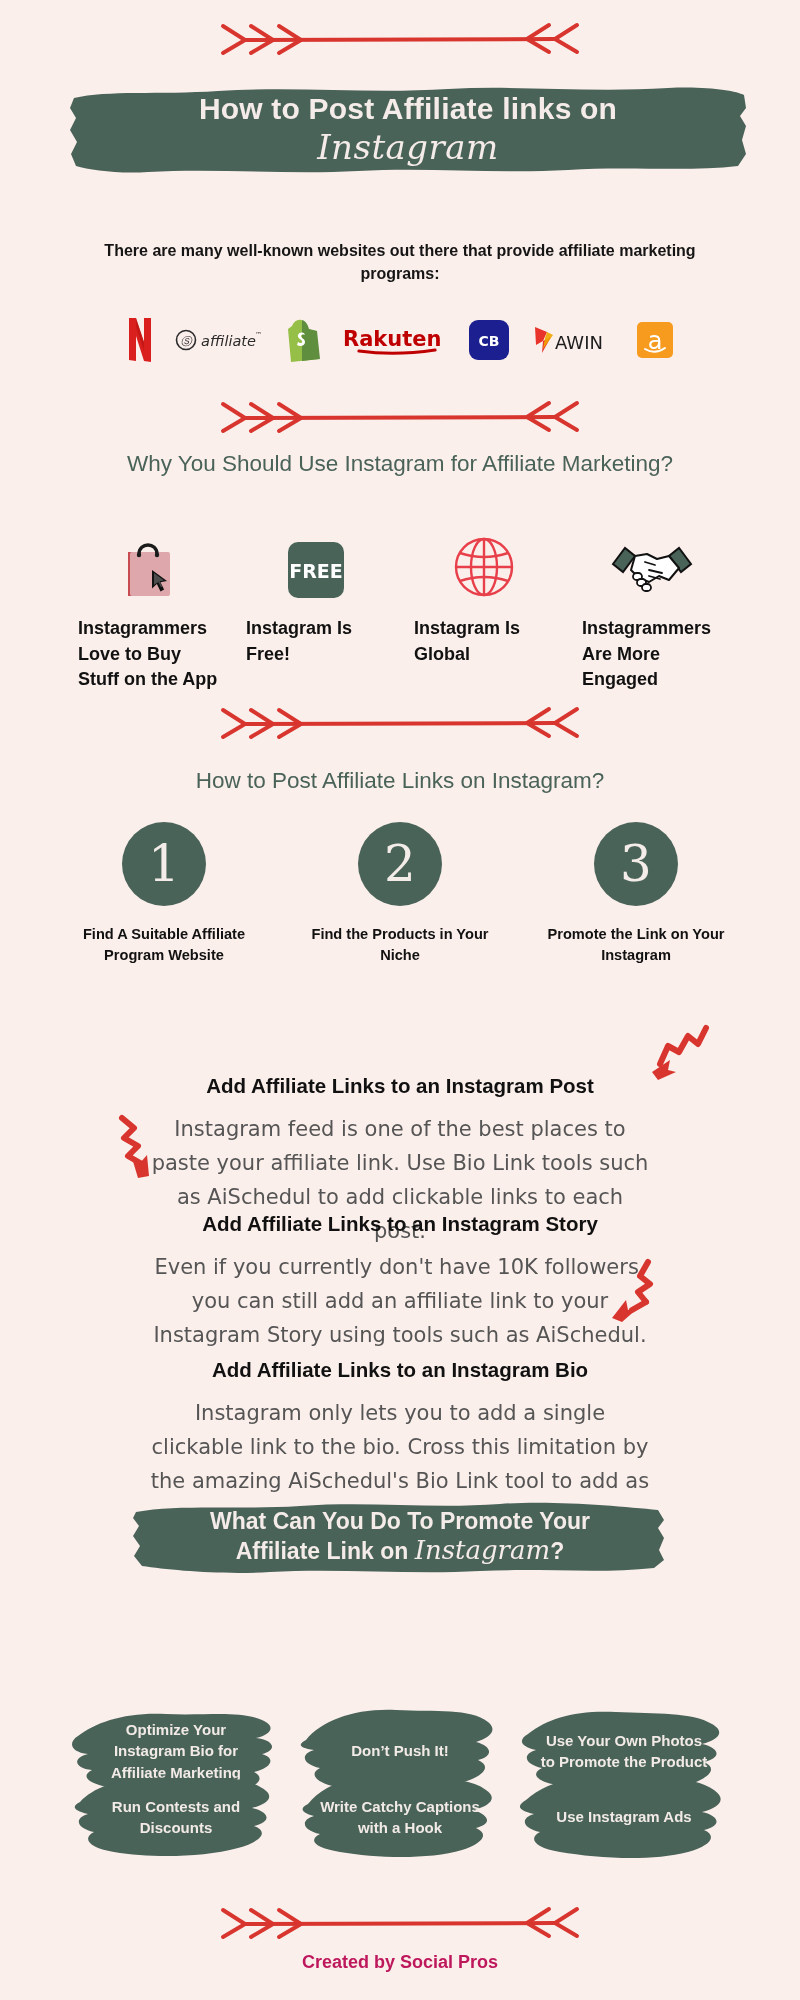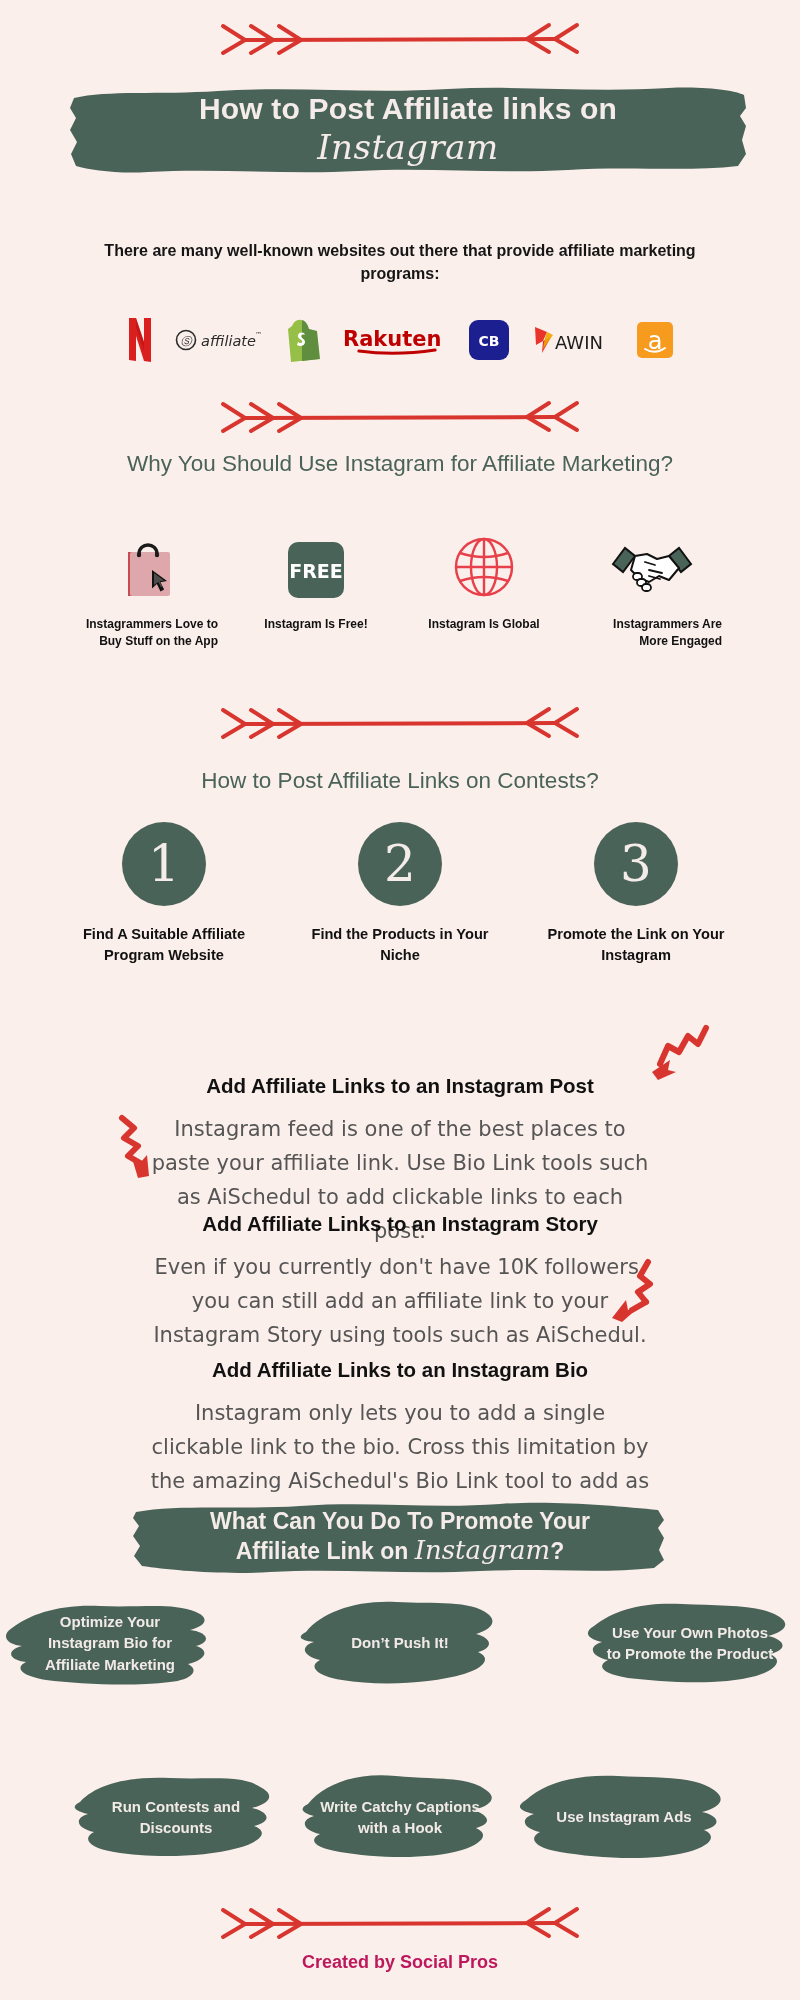--- a/index.html
+++ b/index.html
@@ -61,21 +61,21 @@
     display:flex; align-items:center; justify-content:center;
     gap:22px; height:56px;
   }
   .logo { display:flex; align-items:center; justify-content:center; }
 
   
   .benefits { display:flex; justify-content:center; gap:28px; }
   .benefit { width:140px; display:flex; flex-direction:column; align-items:center; }
   .benefit .ico { height:74px; display:flex; align-items:flex-end; justify-content:center; }
   .benefit .cap {
-    margin-top:14px; text-align:right; font-size:12px; font-weight:700;
+    margin-top:14px; text-align:left; font-size:18px; font-weight:700;
     color:#111; line-height:1.42;
   }
 
   
   .steps { display:flex; justify-content:center; gap:46px; }
   .step { width:190px; display:flex; flex-direction:column; align-items:center; }
   .circle {
     width:84px; height:84px; border-radius:50%;
     background:#4a6359; display:flex; align-items:center; justify-content:center;
   }
@@ -279,21 +279,21 @@
         <path d="M30 18 L8 4 M30 18 L8 31"></path>
         <path d="M58 18 L36 4 M58 18 L36 31"></path>
         <path d="M86 18 L64 4 M86 18 L64 31"></path>
         <path d="M340 17 L362 3 M340 17 L362 30"></path>
         <path d="M312 17 L334 3 M312 17 L334 30"></path>
       </g>
     </svg>
   </div>
 
   <div class="sec" style="top:765px;">
-    <div class="h-green">How to Post Affiliate Links on Contests?</div>
+    <div class="h-green">How to Post Affiliate Links on Instagram?</div>
   </div>
 
   <div class="sec steps" style="top:822px;">
     <div class="step">
       <div class="circle">
         <span>1</span>
       </div>
       <div class="cap">Find A Suitable Affiliate Program Website</div>
     </div>
     <div class="step">
@@ -357,21 +357,21 @@
       </svg>
       <div class="btext">
         <div class="banner2-l1">What Can You Do To Promote Your</div>
         <div class="banner2-l2">
           <span>Affiliate Link on </span><span class="scr">Instagram</span><span>?</span>
         </div>
       </div>
     </div>
   </div>
 
-  <div class="sec tips-row" style="top:1588px;justify-content:space-between;">
+  <div class="sec tips-row" style="top:1696px;">
     <div class="tip">
       <svg viewBox="0 0 220 110" preserveAspectRatio="none" aria-hidden="true">
         <path fill="#4a6359" d="M12,40 C30,26 60,16 100,18 C140,20 172,14 196,24 C210,30 206,38 190,42
           C208,44 212,54 196,58 C210,62 206,72 188,76 C200,82 192,92 170,94
           C130,99 80,96 46,92 C22,88 14,80 26,74 C8,72 6,62 22,58 C4,56 2,46 12,40 Z"></path>
       </svg>
       <div class="tt">Optimize Your Instagram Bio for Affiliate Marketing</div>
     </div>
     <div class="tip">
       <svg viewBox="0 0 220 110" preserveAspectRatio="none" aria-hidden="true">

